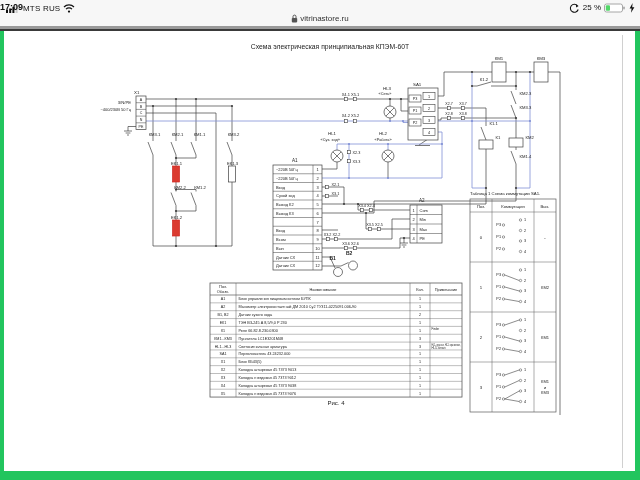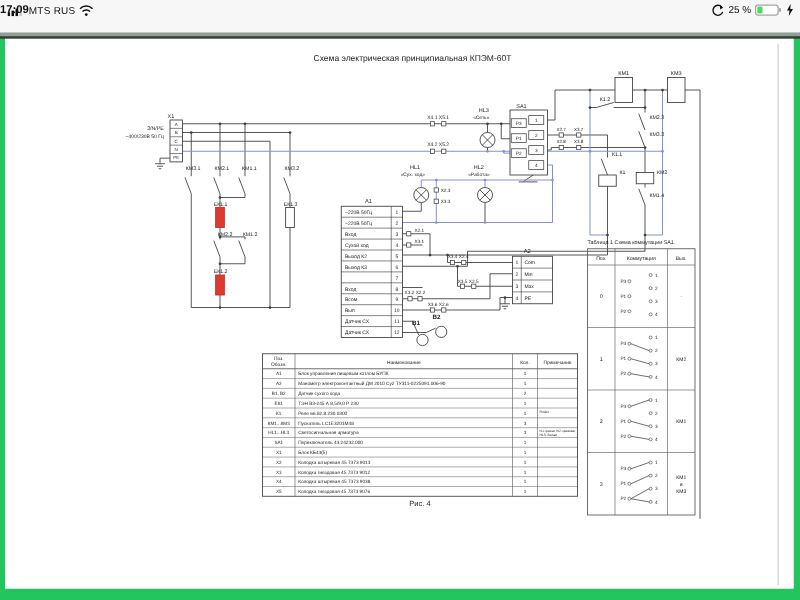--- a/index.html
+++ b/index.html
@@ -34,20 +34,27 @@
       </svg>
       <span class="sb-carrier">MTS RUS</span>
       <svg width="12" height="10" viewBox="0 0 12 10">
         <path d="M1,4 A7,7 0 0 1 11,4" stroke="#111" stroke-width="1.2" fill="none"></path>
         <path d="M3,6.2 A4.2,4.2 0 0 1 9,6.2" stroke="#111" stroke-width="1.2" fill="none"></path>
         <circle cx="6" cy="8.6" r="1.1" fill="#111"></circle>
       </svg>
     </div>
     <div class="sb-center">
       <div class="sb-time">17:09</div>
+      <div class="sb-url">
+        <svg width="7" height="9" viewBox="0 0 7 9">
+          <rect x="0.8" y="4" width="5.4" height="4.4" rx="0.8" fill="#555"></rect>
+          <path d="M2,4 V2.6 A1.5,1.5 0 0 1 5,2.6 V4" stroke="#555" stroke-width="1" fill="none"></path>
+        </svg>
+        <span>vitrinastore.ru</span>
+      </div>
     </div>
     <div class="sb-right">
       <svg width="11" height="11" viewBox="0 0 11 11">
         <path d="M9.2,6.5 A4,4 0 1 1 8.4,2.6" stroke="#111" stroke-width="1.1" fill="none"></path>
         <path d="M6.8,1.2 L9.6,2.9 L7.2,4.6 Z" fill="#111"></path>
       </svg>
       <span class="sb-batt-label">25 %</span>
       <svg width="22" height="10" viewBox="0 0 22 10">
         <rect x="0.5" y="1" width="18" height="8" rx="2" stroke="#a6a6a6" fill="#fff"></rect>
         <rect x="1.8" y="2.2" width="4.2" height="5.6" rx="1" fill="#53d769"></rect>

